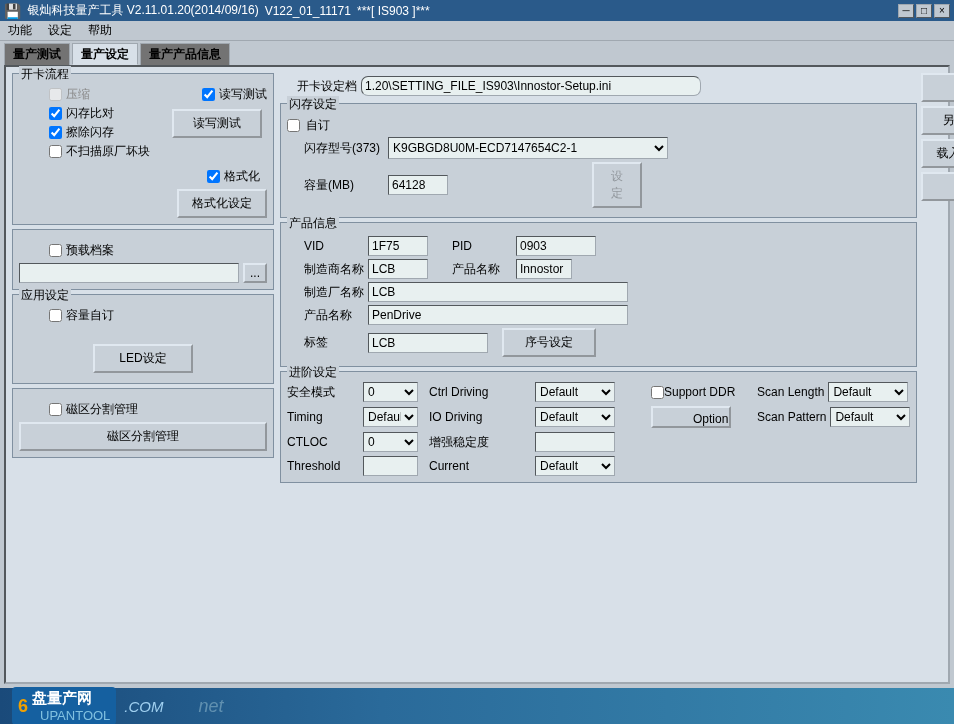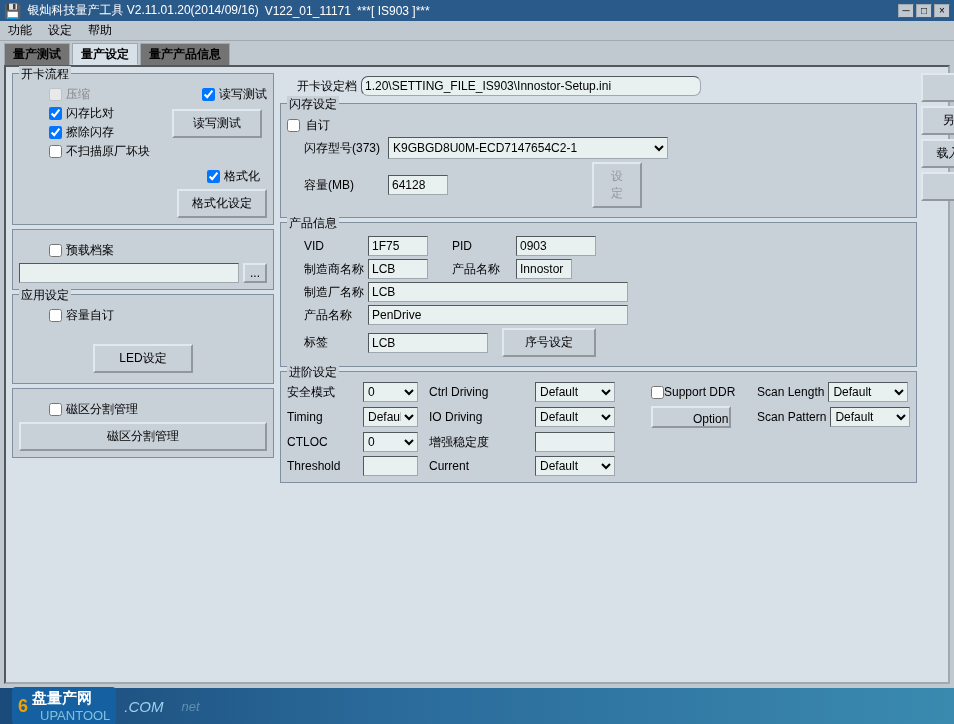--- a/index.html
+++ b/index.html
@@ -403,16 +403,16 @@
 
   <div style="background: linear-gradient(90deg, #1a4a7a 0%, #2a6a9a 40%, #3a8ab0 100%); height:36px; display:flex; align-items:center; padding: 0 12px; gap:8px;">
     <div style="background:#1560a0; border-radius:4px; padding:2px 6px; display:flex; align-items:center; gap:4px;">
       <span style="color:#f0a000; font-size:18px; font-weight:bold;">6</span>
       <div>
         <div style="color:#fff; font-size:15px; font-weight:bold;">盘量产网</div>
         <div style="color:#80c0e0; font-size:13px;margin-left:8px;">UPANTOOL</div>
       </div>
     </div>
     <span style="color:#a0d0f0; font-size:15px;font-style:italic;">.COM</span>
-    <span style="color:#6090b0; font-size:13px; font-style:italic; margin-left:10px;">net</span>
+    <span style="color:#6090b0; font-size:18px; font-style:italic; margin-left:27px;">net</span>
   </div>
 
 </div>
 
 </body></html>

